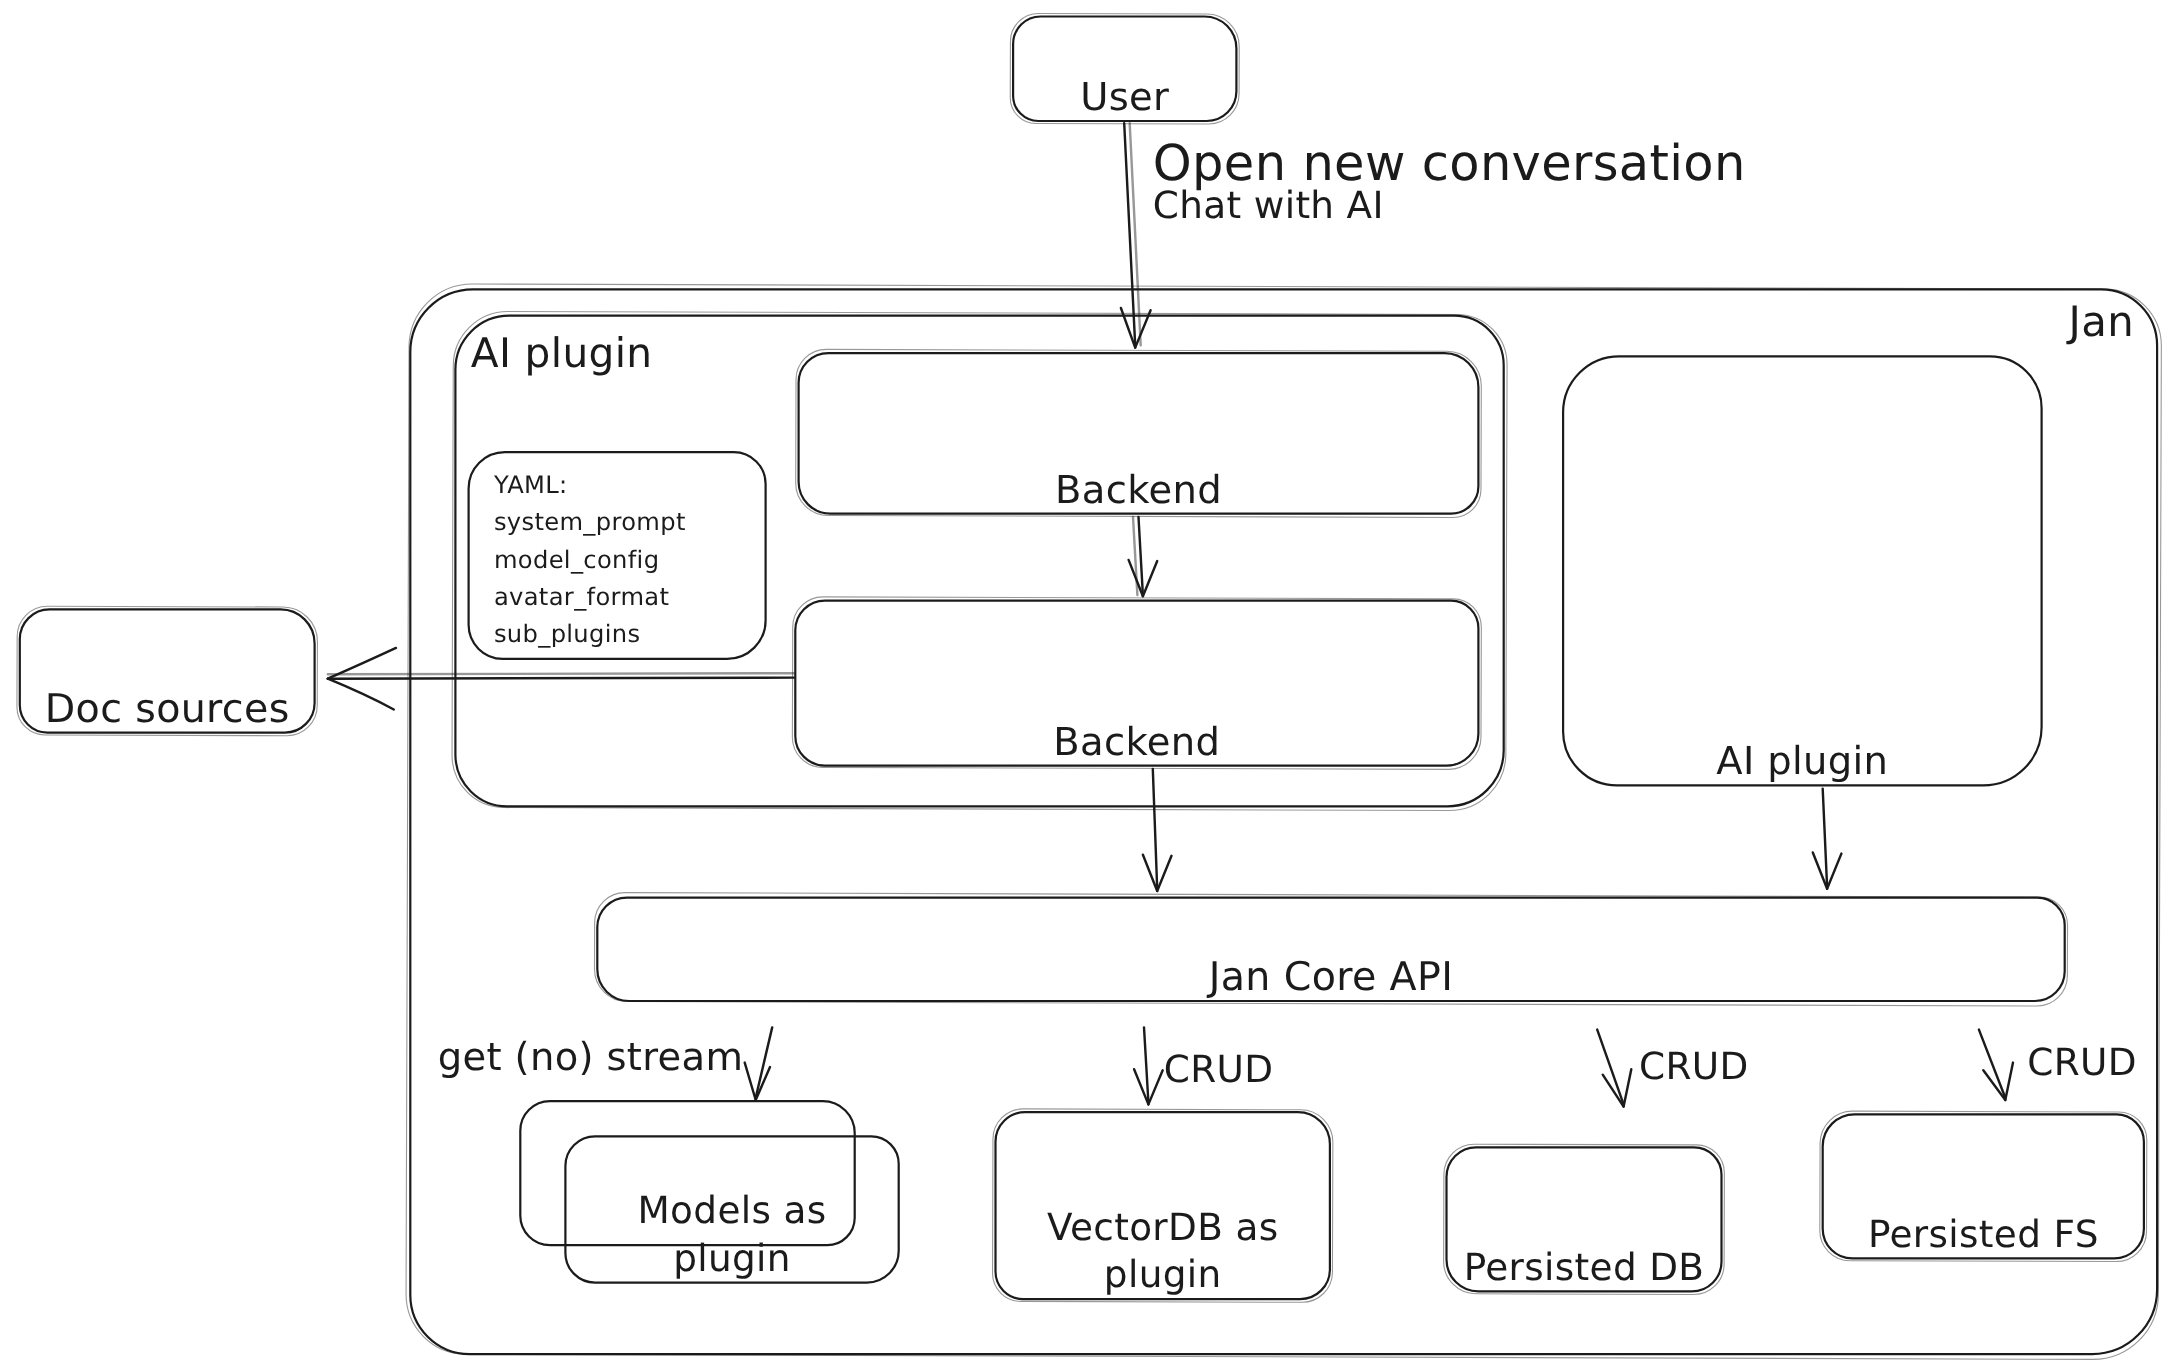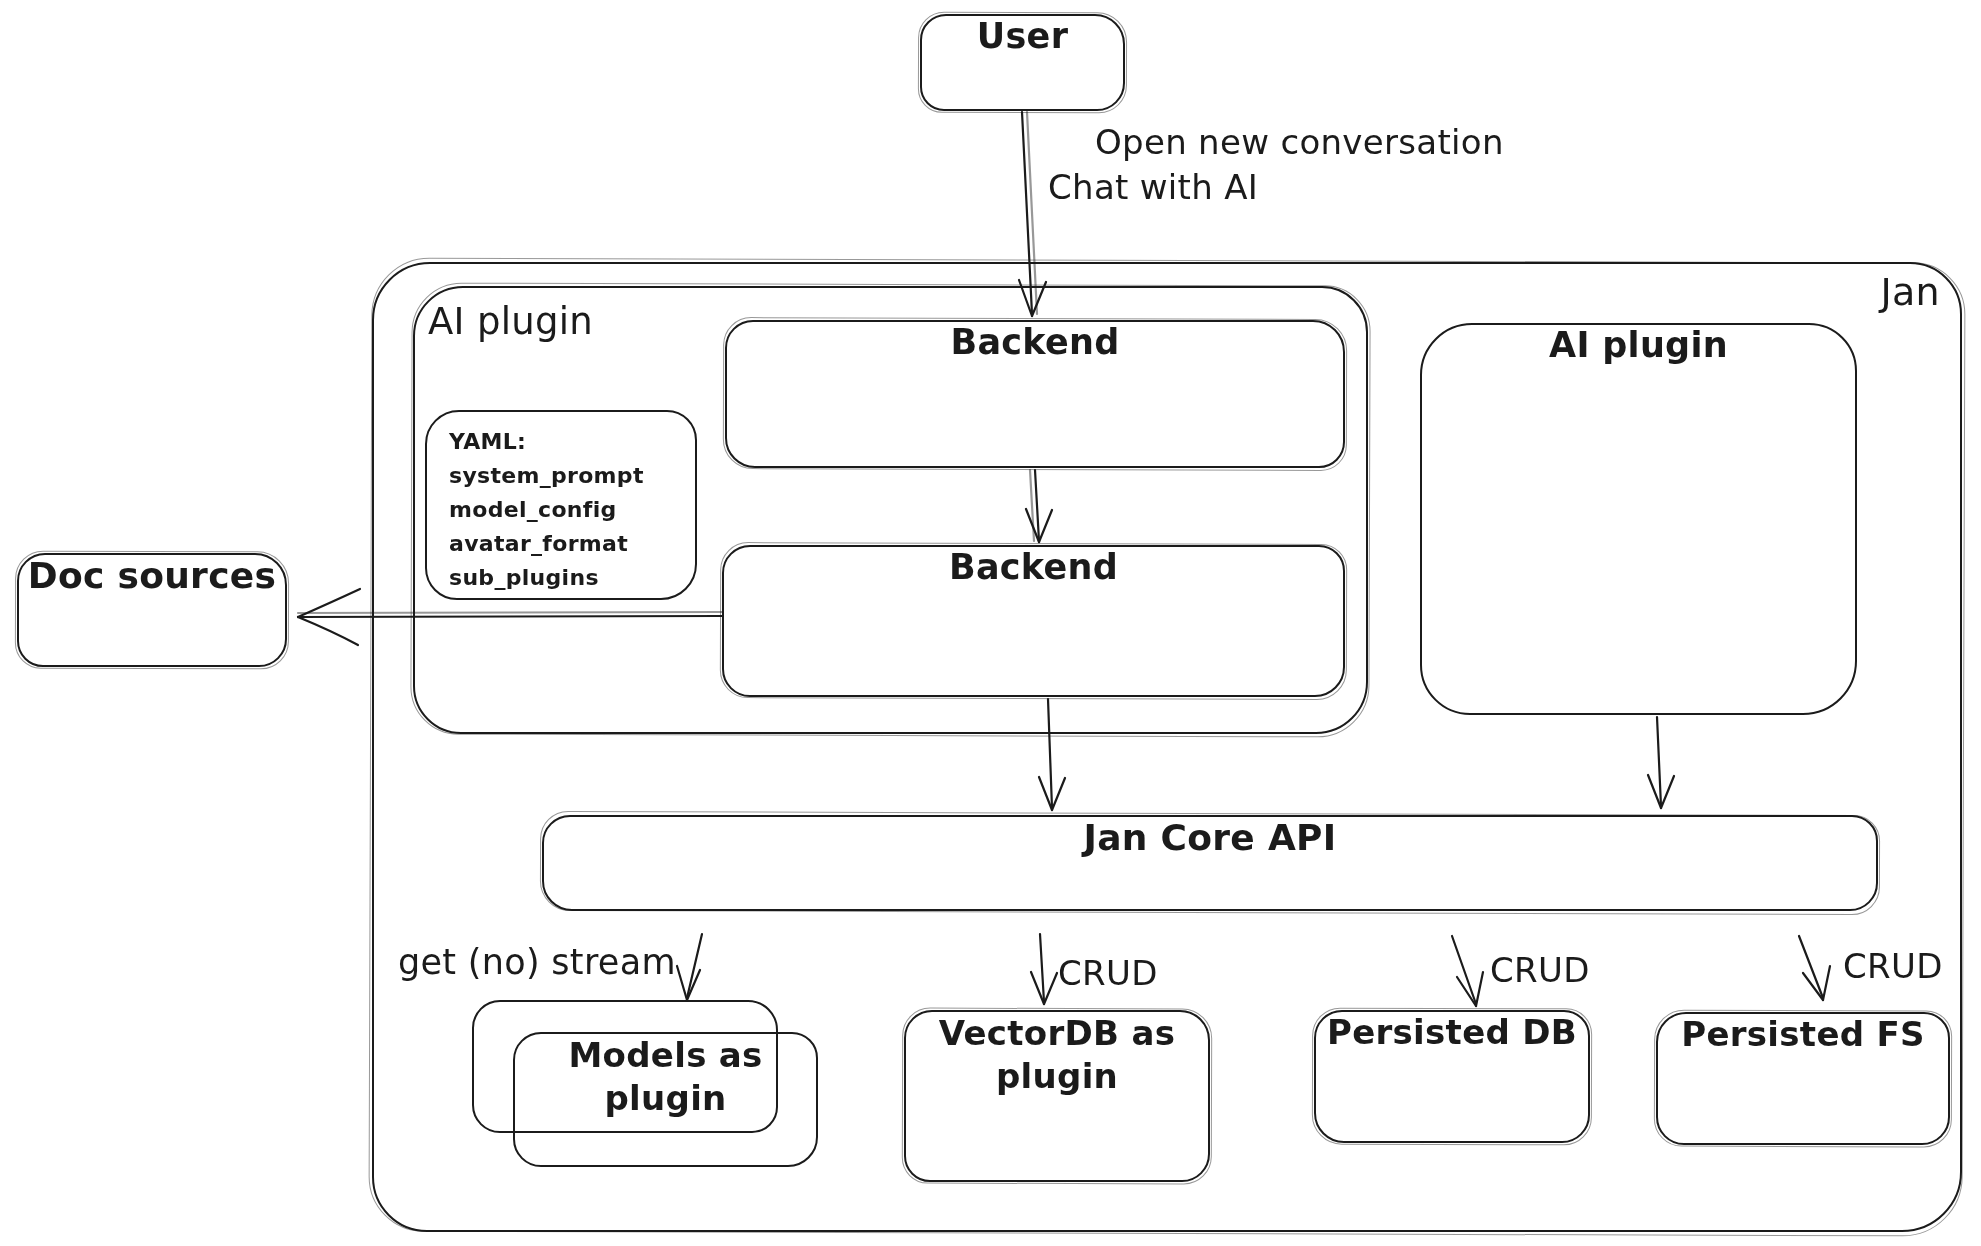--- a/index.html
+++ b/index.html
@@ -5,21 +5,21 @@
   html,body{margin:0;padding:0;}
   body{
     width:1981px;height:1246px;position:relative;overflow:hidden;
     background:#ffffff;color:#1b1b1b;
     font-family:"DejaVu Sans", sans-serif;
     letter-spacing:.3px;
   }
   .node{
     position:absolute;box-sizing:border-box;
     border:2.3px solid #1b1b1b;background:transparent;
-    display:flex;align-items:flex-start;justify-content:center;text-align:center;font-weight:bold;
+    display:flex;align-items:flex-end;justify-content:center;text-align:center;
   }
   
   .sk::after{
     content:"";position:absolute;inset:-4px;border:1.4px solid rgba(27,27,27,.45);
     border-radius:inherit;transform:rotate(.18deg);pointer-events:none;
   }
   .lbl{position:absolute;white-space:nowrap;}
   .center-text{line-height:1.25;}
   #user            {left:920px; top:14px;  width:205px; height:97px;  border-radius:26px 30px 28px 24px;font-size:35px;}
   #jan-container   {left:372px; top:262px; width:1590px;height:970px; border-radius:58px 52px 60px 55px;}
@@ -27,27 +27,27 @@
   #renderer        {left:725px; top:320px; width:620px; height:148px; border-radius:28px 32px 26px 30px;font-size:35px;}
   #yaml-note       {left:425px; top:410px; width:272px; height:190px; border-radius:34px 30px 36px 32px;
                     display:block;font-size:22px;line-height:34px;padding:13px 0 0 22px;text-align:left;}
   #backend         {left:722px; top:545px; width:623px; height:152px; border-radius:28px 26px 30px 28px;font-size:35px;}
   #doc-sources     {left:17px;  top:553px; width:270px; height:114px; border-radius:28px 32px 28px 26px;font-size:36px;}
   #ai-plugin-box   {left:1420px;top:323px; width:437px; height:392px; border-radius:52px 48px 54px 50px;font-size:35px;}
   #jan-core-api    {left:542px; top:815px; width:1336px;height:96px; border-radius:28px 26px 28px 30px;font-size:36px;}
   #models-back     {left:472px; top:1000px;width:306px; height:133px; border-radius:28px 30px 26px 28px;}
   #models-front    {left:513px; top:1032px;width:305px; height:135px; border-radius:28px 26px 30px 28px;font-size:34px;}
   #vectordb        {left:904px; top:1010px;width:306px; height:172px; border-radius:28px 30px 28px 26px;font-size:34px;}
-  #persisted-db    {left:1314px;top:1010px;width:276px; height:133px; border-radius:28px 26px 28px 30px;font-size:34px;}
+  #persisted-db    {left:1314px;top:1042px;width:252px; height:133px; border-radius:28px 26px 28px 30px;font-size:34px;}
   #persisted-fs    {left:1656px;top:1012px;width:294px; height:133px; border-radius:30px 26px 28px 28px;font-size:34px;}
   #models-front span{display:block;width:230px;margin:0 auto;}
   #vectordb span{display:block;width:250px;margin:0 auto;}
   #jan-label       {left:1790px;top:270px; width:150px;text-align:right;font-size:38px;}
   #ai-plugin-container-label{left:428px;top:300px;font-size:37px;}
-  #edge-open-1     {left:1095px;top:122px;font-size:34px;text-align:right;}
+  #edge-open-1     {left:1048px;top:122px;font-size:45px;text-align:right;}
   #edge-open-2     {left:1048px;top:167px;font-size:34px;}
   #edge-stream     {left:366px; top:942px;font-size:35px;margin-left:32px;}
   #edge-crud-vectordb{left:1058px;top:953px;font-size:34px;}
   #edge-crud-db    {left:1490px;top:950px;font-size:34px;}
   #edge-crud-fs    {left:1843px;top:946px;font-size:34px;}
   #arrows{position:absolute;left:0;top:0;z-index:5;pointer-events:none;}
 </style>
 </head>
 <body>
 

